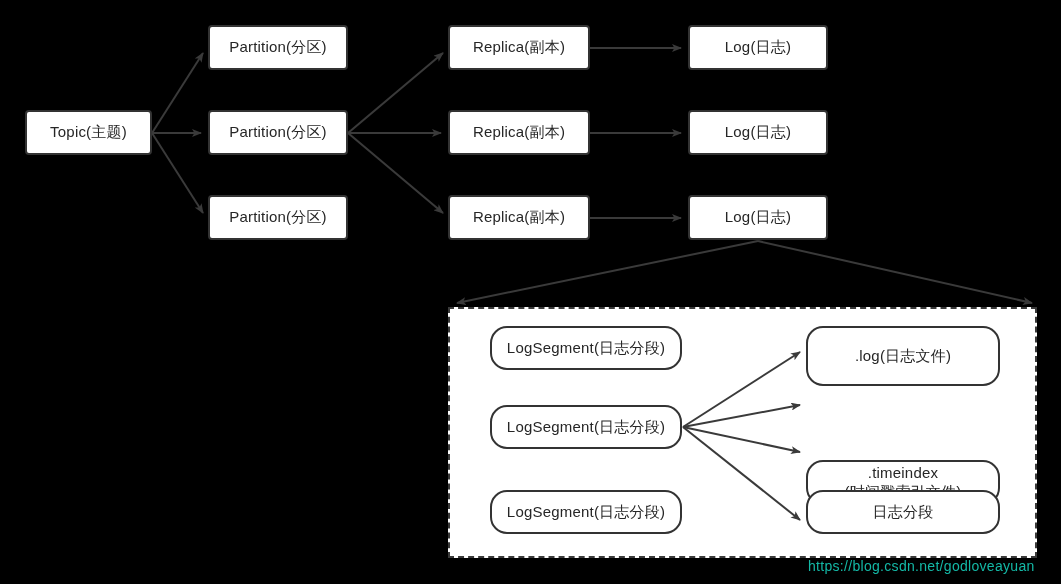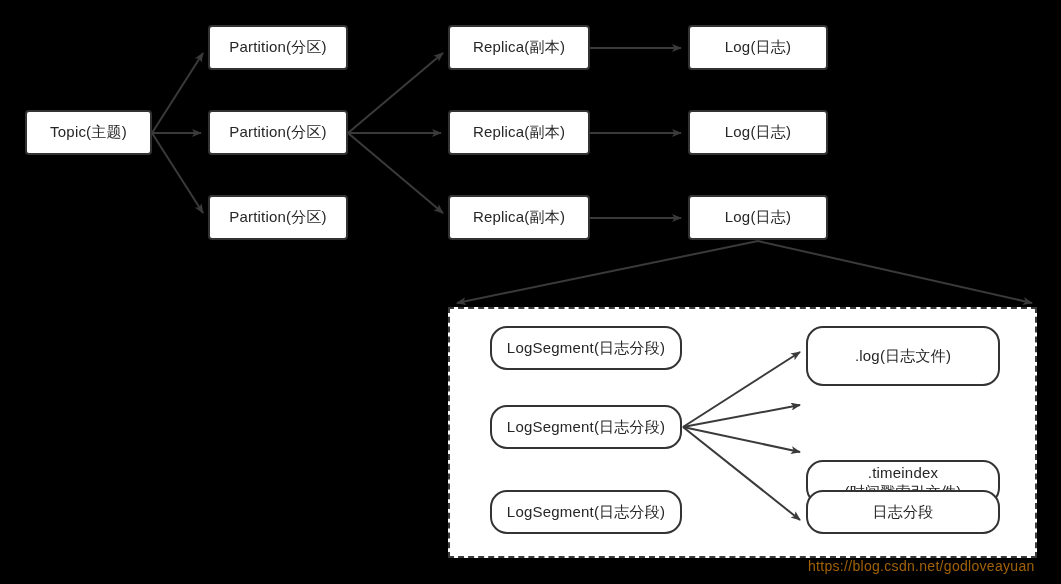--- a/index.html
+++ b/index.html
@@ -41,21 +41,21 @@
     color: #262626;
     font-size: 15px;
     line-height: 1.25;
     letter-spacing: 0.2px;
     white-space: pre-line;
   }
   .node.sq { border-radius: 4px; }
   .node.rd { border-radius: 17px; }
   .watermark {
     position: absolute;
-    color: #a16207;
+    color: #14b8a6;
     font-size: 14px;
     letter-spacing: 0.3px;
     white-space: nowrap;
   }
 </style>
 </head>
 <body>
 
 <div id="canvas">
 

